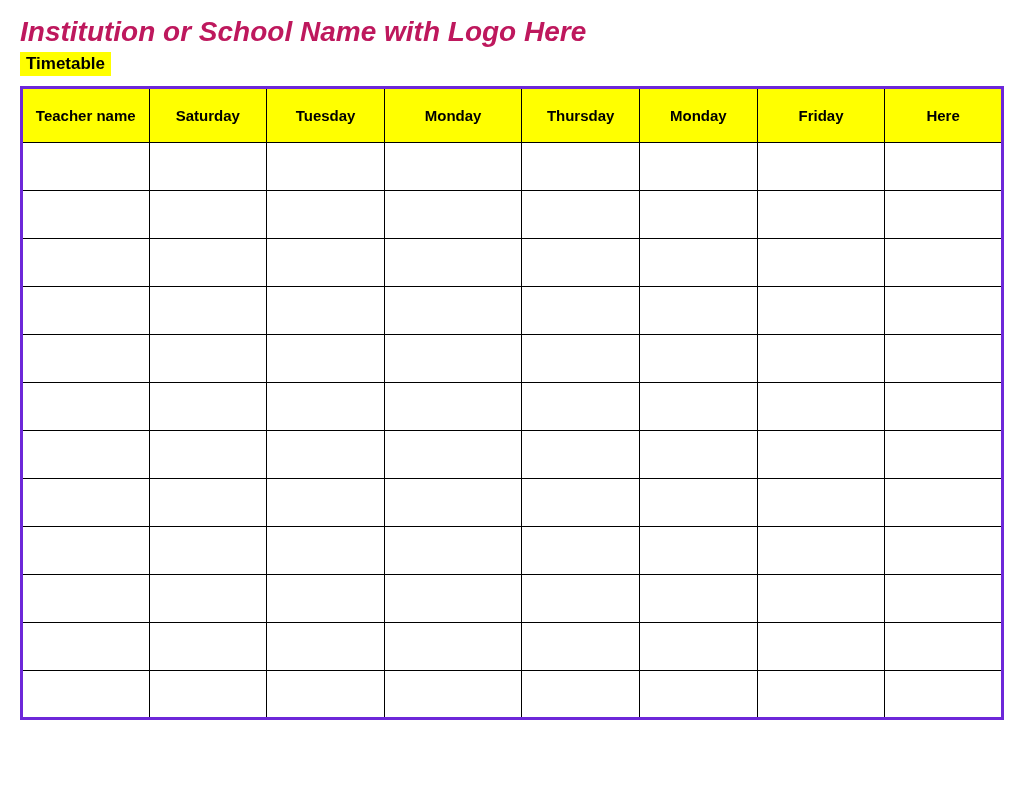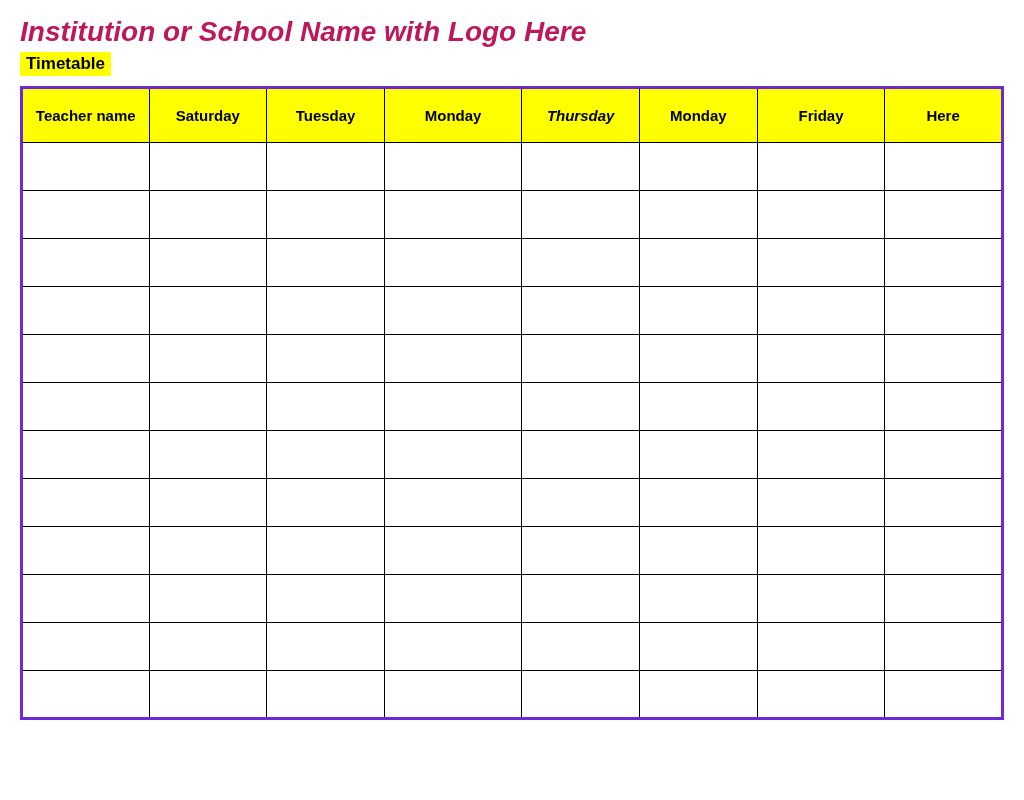--- a/index.html
+++ b/index.html
@@ -53,21 +53,21 @@
     .timetable td {
       border: 1px solid #000;
       height: 48px;
       padding: 4px;
     }
 
     .col-teacher { width: 13%; }
     .col-monday  { width: 12%; }
     .col-tuesday { width: 12%; }
     .col-wednesday { width: 14%; }
-    .col-thursday { width: 12%; font-style: italic; }
+    .col-thursday { width: 12%; }
     .col-friday  { width: 12%; }
     .col-saturday { width: 13%; }
     .col-time    { width: 12%; }
   </style>
 </head>
 <body>
 
 <div>
   <div class="header-title">Institution or School Name with Logo Here</div>
   <div class="header-subtitle">Timetable</div>

